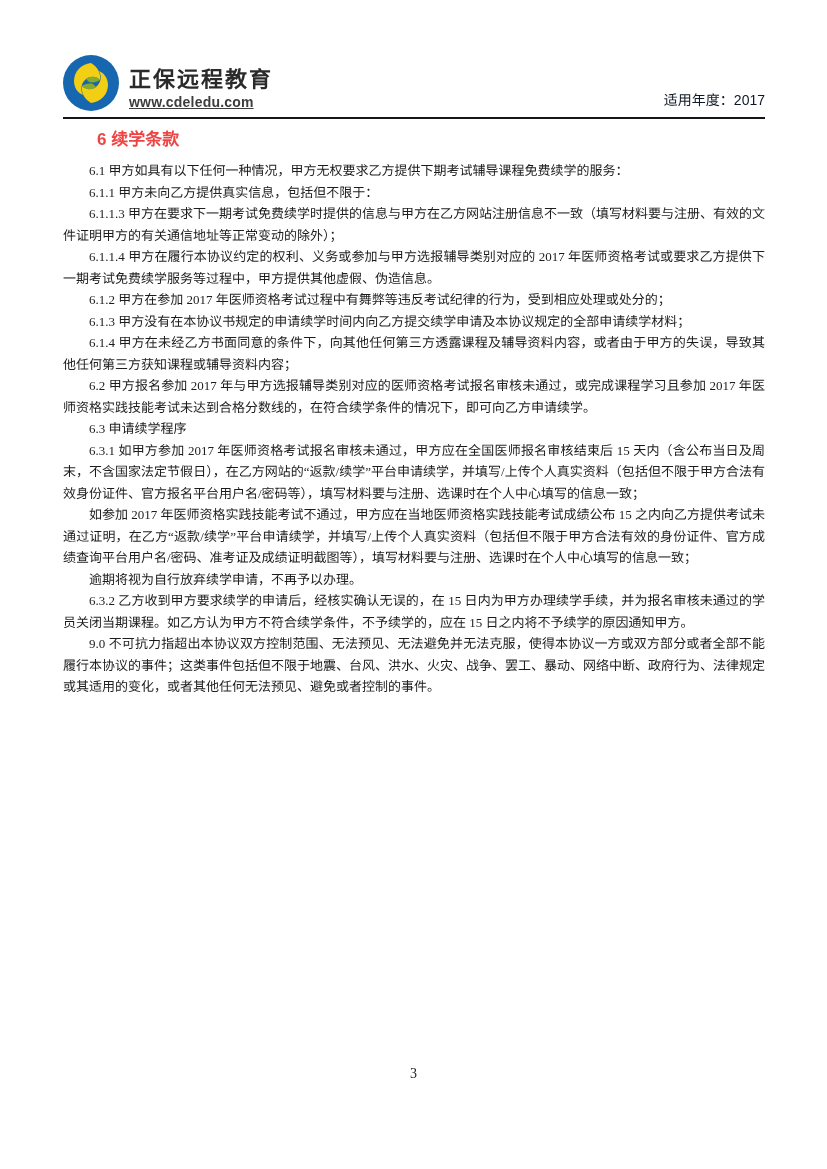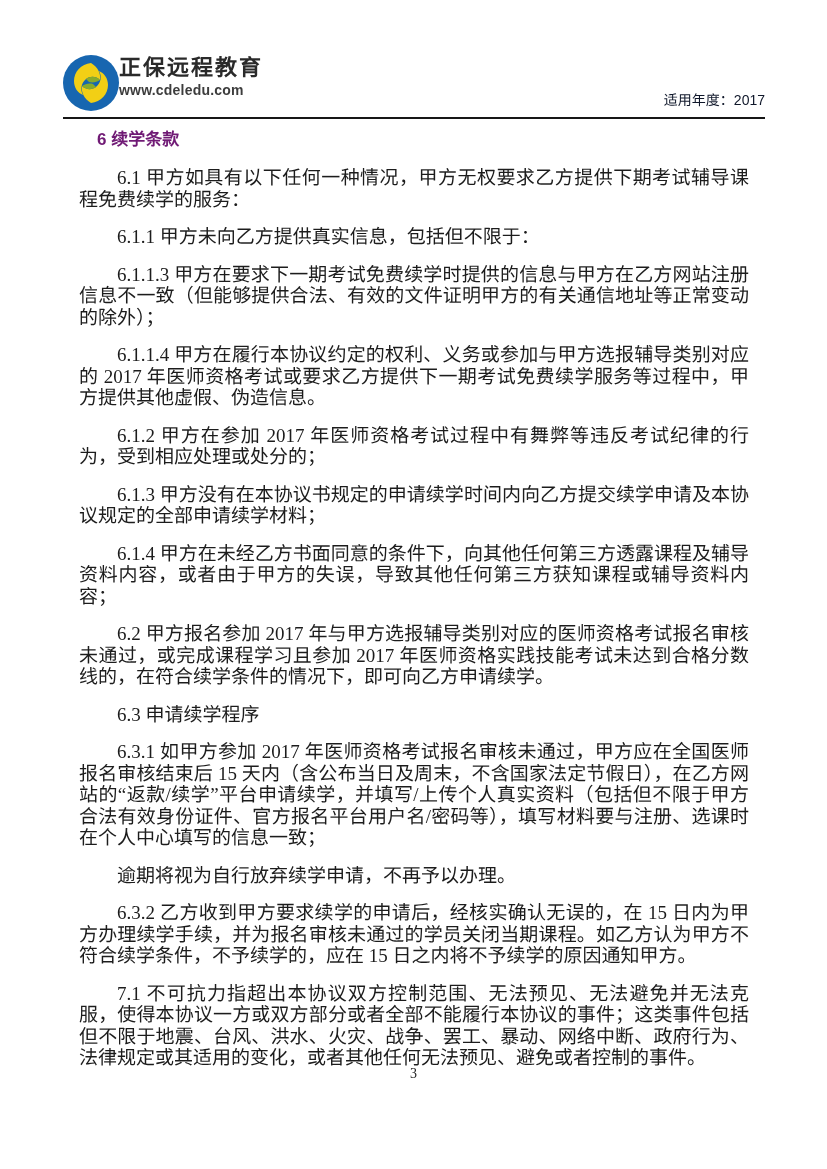--- a/index.html
+++ b/index.html
@@ -18,57 +18,57 @@
   }
   .content { padding: 0 62px 0 63px; }
 
   
   .header {
     display: flex;
     justify-content: space-between;
     align-items: flex-end;
     padding-top: 55px;
   }
-  .brand { display: flex; align-items: flex-start; }
+  .brand { display: flex; align-items: flex-end; gap: 10px; }
   .logo-svg { width: 56px; height: 56px; display: block; }
   .brand-text { display: flex; flex-direction: column; justify-content: center; }
   .brand-name {
     font-family: "Liberation Sans", sans-serif;
     font-weight: bold; font-size: 22px; line-height: 26px;
     letter-spacing: 2px; color: #2a2a2a;
   }
   .brand-url {
     font-family: "Liberation Sans", sans-serif;
     font-weight: bold; font-size: 14px; line-height: 18px;
-    color: #3d3d3d; letter-spacing: 0.2px;
+    color: #3d3d3d; letter-spacing: 0.2px; text-decoration: underline;
   }
   .year {
     font-family: "Liberation Sans", sans-serif;
     font-size: 14px; color: #0f172a; padding-bottom: 2px;
   }
   .rule {
     border: none; border-top: 2px solid #161616;
     margin: 6px 0 0 0;
   }
 
   
   .sec-heading {
     font-family: "Liberation Sans", sans-serif;
     font-weight: bold; font-size: 17px; line-height: 23px;
-    color: #701a75;
+    color: #ef4444;
     margin: 9px 0 9px 0;
     text-indent: 2em;
   }
   .sec-heading.second { margin-top: 17px; margin-bottom: 10px; }
   p.para {
-    font-size: 19px;
+    font-size: 13px;
     line-height: 21.5px;
     text-align: justify;
     text-indent: 2em;
-    margin: 16px;
+    margin: 0;
     word-break: break-all;
   }
 
   
   .page-num {
     position: absolute;
     left: 0; right: 0; top: 1066px;
     text-align: center;
     font-size: 14px; color: #222222;
   }
@@ -94,32 +94,33 @@
         </div>
       </div>
       <div class="year">适用年度：2017</div>
     </div>
     <hr class="rule">
 
     <div>
       <div class="sec-heading">6 续学条款</div>
       <p class="para">6.1 甲方如具有以下任何一种情况，甲方无权要求乙方提供下期考试辅导课程免费续学的服务：</p>
       <p class="para">6.1.1 甲方未向乙方提供真实信息，包括但不限于：</p>
-      <p class="para">6.1.1.3 甲方在要求下一期考试免费续学时提供的信息与甲方在乙方网站注册信息不一致（但能够提供合法、有效的文件证明甲方的有关通信地址等正常变动的除外）；</p>
+      <p class="para">6.1.1.3 甲方在要求下一期考试免费续学时提供的信息与甲方在乙方网站注册信息不一致（填写材料要与注册、有效的文件证明甲方的有关通信地址等正常变动的除外）；</p>
       <p class="para">6.1.1.4 甲方在履行本协议约定的权利、义务或参加与甲方选报辅导类别对应的 2017 年医师资格考试或要求乙方提供下一期考试免费续学服务等过程中，甲方提供其他虚假、伪造信息。</p>
       <p class="para">6.1.2 甲方在参加 2017 年医师资格考试过程中有舞弊等违反考试纪律的行为，受到相应处理或处分的；</p>
       <p class="para">6.1.3 甲方没有在本协议书规定的申请续学时间内向乙方提交续学申请及本协议规定的全部申请续学材料；</p>
       <p class="para">6.1.4 甲方在未经乙方书面同意的条件下，向其他任何第三方透露课程及辅导资料内容，或者由于甲方的失误，导致其他任何第三方获知课程或辅导资料内容；</p>
       <p class="para">6.2 甲方报名参加 2017 年与甲方选报辅导类别对应的医师资格考试报名审核未通过，或完成课程学习且参加 2017 年医师资格实践技能考试未达到合格分数线的，在符合续学条件的情况下，即可向乙方申请续学。</p>
       <p class="para">6.3 申请续学程序</p>
       <p class="para">6.3.1 如甲方参加 2017 年医师资格考试报名审核未通过，甲方应在全国医师报名审核结束后 15 天内（含公布当日及周末，不含国家法定节假日），在乙方网站的“返款/续学”平台申请续学，并填写/上传个人真实资料（包括但不限于甲方合法有效身份证件、官方报名平台用户名/密码等），填写材料要与注册、选课时在个人中心填写的信息一致；</p>
+      <p class="para">如参加 2017 年医师资格实践技能考试不通过，甲方应在当地医师资格实践技能考试成绩公布 15 之内向乙方提供考试未通过证明，在乙方“返款/续学”平台申请续学，并填写/上传个人真实资料（包括但不限于甲方合法有效的身份证件、官方成绩查询平台用户名/密码、准考证及成绩证明截图等），填写材料要与注册、选课时在个人中心填写的信息一致；</p>
       <p class="para">逾期将视为自行放弃续学申请，不再予以办理。</p>
       <p class="para">6.3.2 乙方收到甲方要求续学的申请后，经核实确认无误的，在 15 日内为甲方办理续学手续，并为报名审核未通过的学员关闭当期课程。如乙方认为甲方不符合续学条件，不予续学的，应在 15 日之内将不予续学的原因通知甲方。</p>
     </div>
 
     <div>
-      <p class="para">7.1 不可抗力指超出本协议双方控制范围、无法预见、无法避免并无法克服，使得本协议一方或双方部分或者全部不能履行本协议的事件；这类事件包括但不限于地震、台风、洪水、火灾、战争、罢工、暴动、网络中断、政府行为、法律规定或其适用的变化，或者其他任何无法预见、避免或者控制的事件。</p>
+      <p class="para">9.0 不可抗力指超出本协议双方控制范围、无法预见、无法避免并无法克服，使得本协议一方或双方部分或者全部不能履行本协议的事件；这类事件包括但不限于地震、台风、洪水、火灾、战争、罢工、暴动、网络中断、政府行为、法律规定或其适用的变化，或者其他任何无法预见、避免或者控制的事件。</p>
     </div>
 
   </div>
 
   <div class="page-num">3</div>
 </div>
 
 </body></html>

